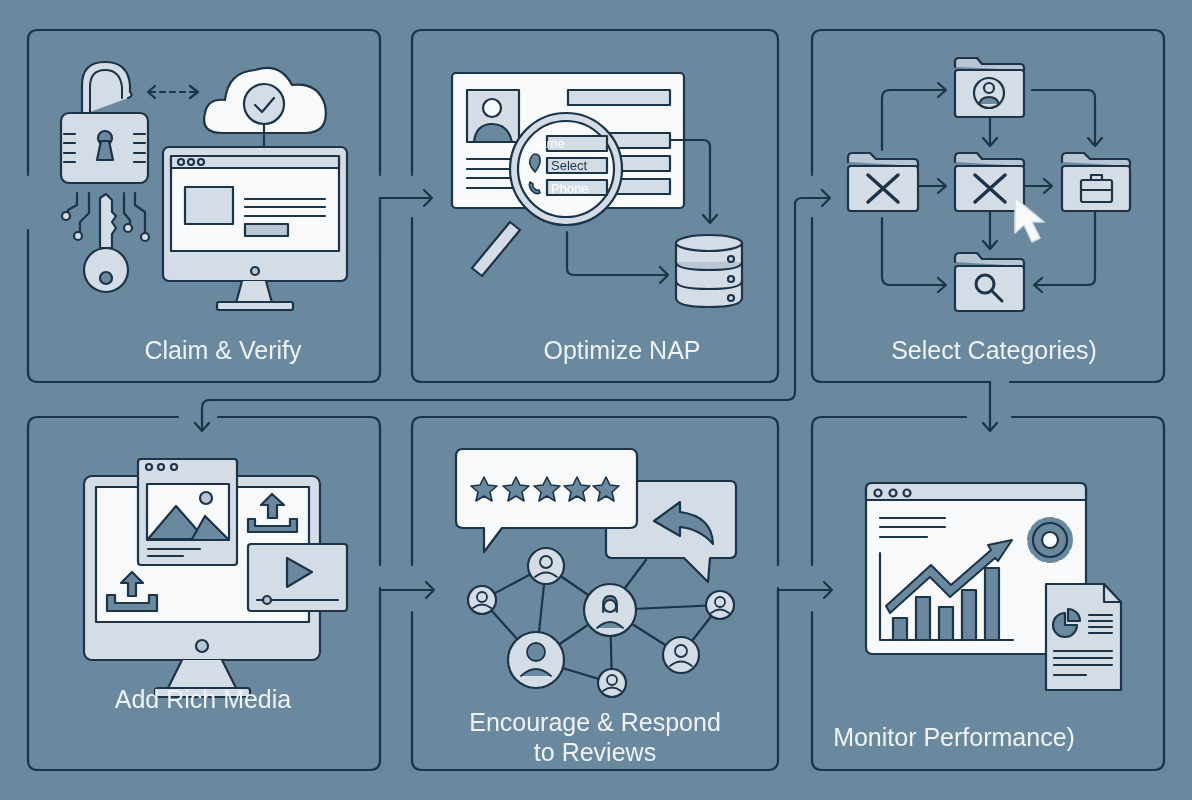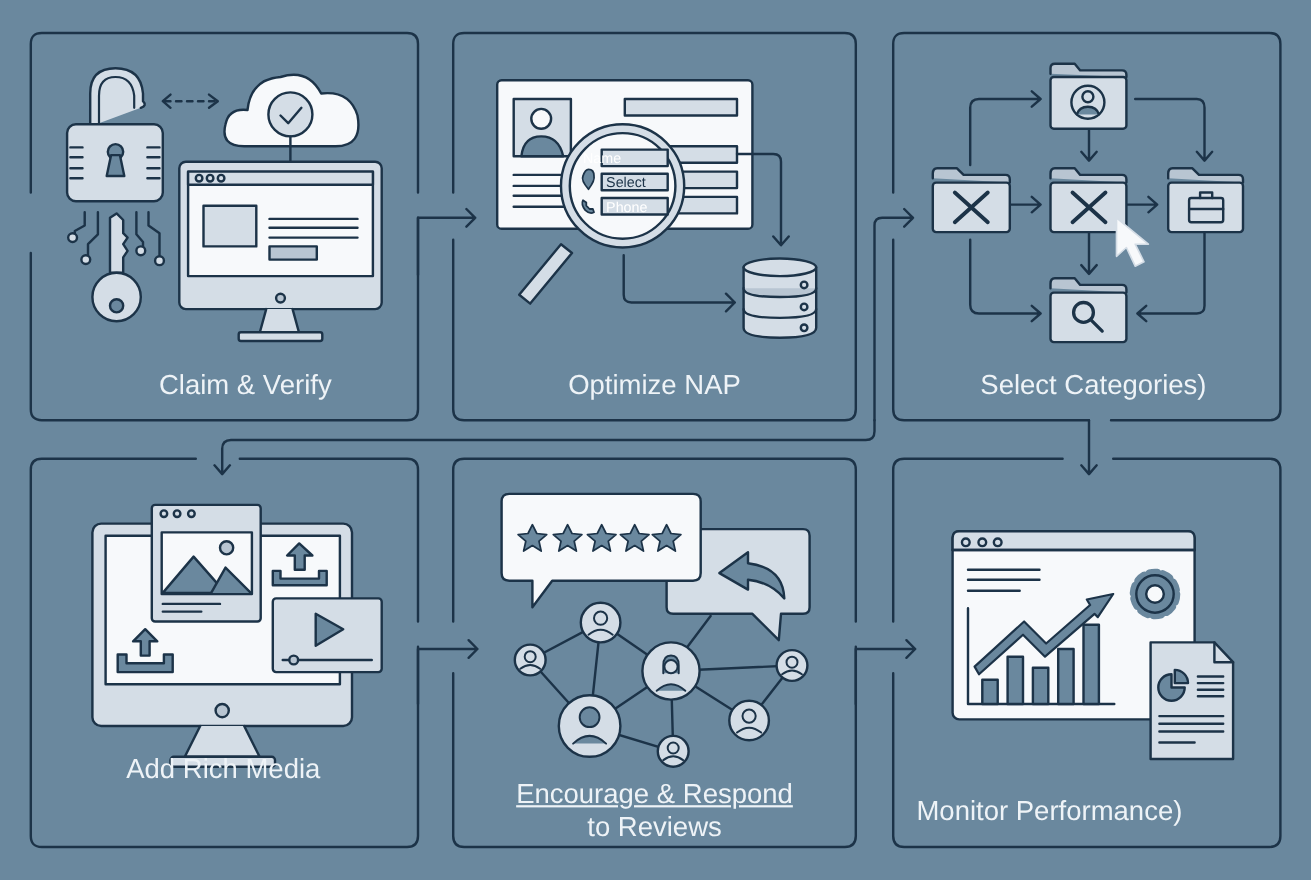--- a/index.html
+++ b/index.html
@@ -285,22 +285,22 @@
       <path d="M1046 584 H1104 L1121 602 V690 H1046 Z" fill="#d4dde6"></path>
       <path d="M1104 584 V602 H1121"></path>
       <path d="M1065 613 A12 12 0 1 0 1077 625 H1065 Z" fill="#6a889e"></path>
       <path d="M1068 609 A12 12 0 0 1 1080 621 H1068 Z" fill="#6a889e"></path>
       <path d="M1089 615 H1112 M1089 621 H1112 M1089 627 H1112 M1089 633 H1112 M1054 651 H1112 M1054 658 H1112 M1054 665 H1112 M1054 675 H1086"></path>
     </g>
   </g>
 </svg>
 
 <div class="panel-label" style="left:28px;top:335px;width:352px;margin-left:19px;">Claim &amp; Verify</div>
-<div class="panel-label" style="left:412px;top:335px;width:366px;">Optimize NAP</div>
+<div class="panel-label" style="left:412px;top:335px;width:366px;padding-left:27px;">Optimize NAP</div>
 <div class="panel-label" style="left:812px;top:335px;width:364px;">Select Categories)</div>
 <div class="panel-label" style="left:28px;top:684px;width:350px;">Add Rich Media</div>
-<div class="panel-label" style="left:412px;top:707px;width:366px;text-decoration:underline;">Encourage &amp; Respond</div>
+<div class="panel-label" style="left:412px;top:707px;width:366px;">Encourage &amp; Respond</div>
 <div class="panel-label" style="left:412px;top:737px;width:366px;">to Reviews</div>
 <div class="panel-label" style="left:812px;top:722px;width:284px;">Monitor Performance)</div>
 
 <div style="position:absolute;left:530px;top:136px;font-size:13px;color:#ffffff;">Name</div>
 <div style="position:absolute;left:551px;top:158px;font-size:13px;color:#1c3348;">Select</div>
 <div style="position:absolute;left:551px;top:181px;font-size:13px;color:#ffffff;">Phone</div>
 
 </body></html>

